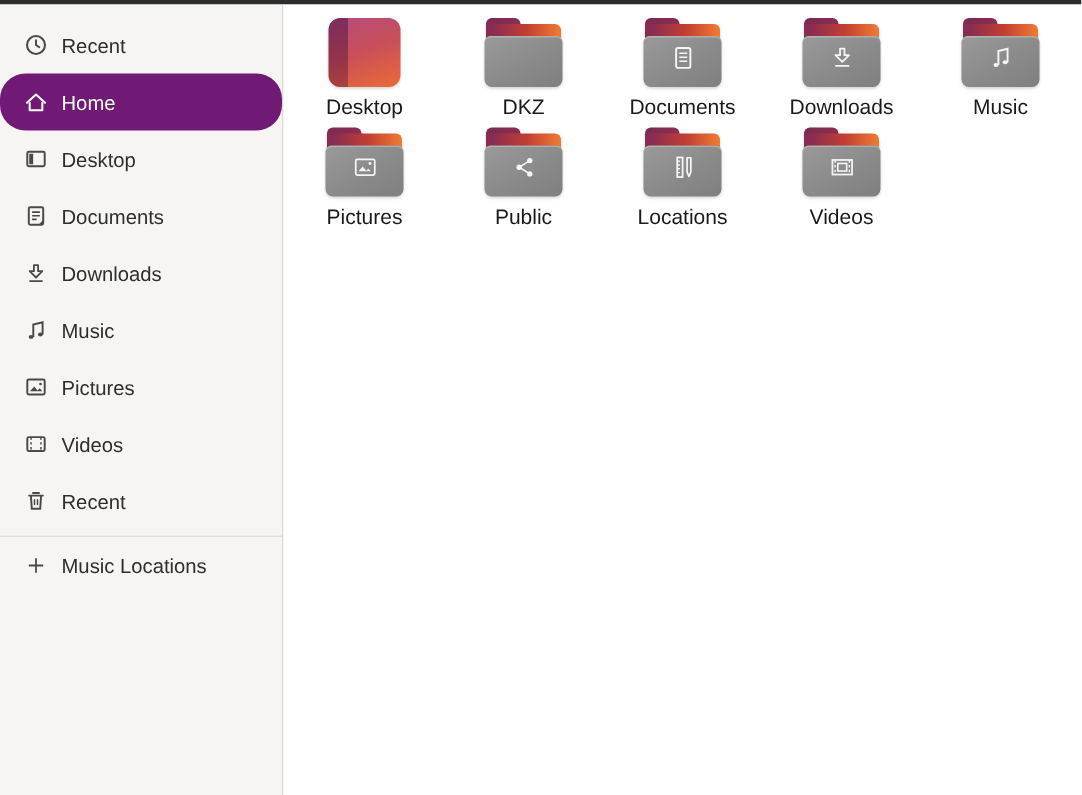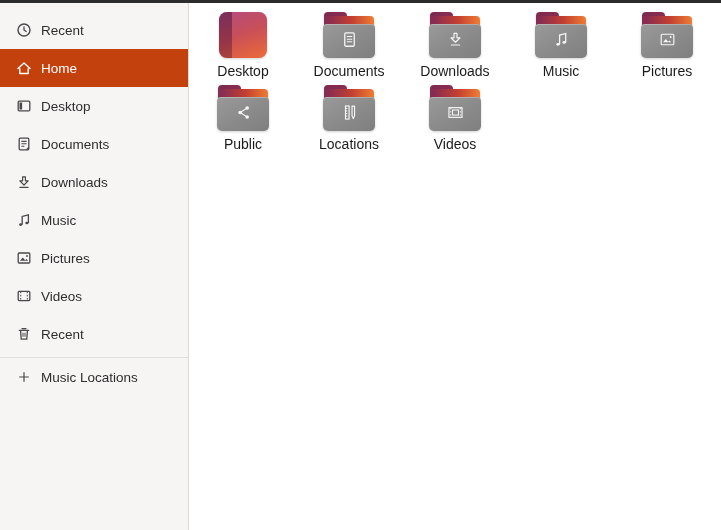--- a/index.html
+++ b/index.html
@@ -52,22 +52,23 @@
   .side-item .sicon {
     width: 17px;
     height: 17px;
     display: flex;
     align-items: center;
     justify-content: center;
     color: #494949;
     flex: 0 0 auto;
   }
   .side-item.active {
-    background: #c2410c;
+    background: #701a75;
     color: #ffffff;
+    border-radius: 17px;
   }
   .side-item.active .sicon { color: #ffffff; }
   .side-separator {
     border-top: 1px solid #e1ddd8;
     margin: 4px 0 0 0;
   }
   
   .main {
     flex: 1;
     background: #ffffff;
@@ -271,20 +272,30 @@
 
         <div class="file-item">
           <div class="icon-wrap">
             <div class="desktop-big">
                 <div class="d-strip"></div>
               </div>
           </div>
           <div class="file-label">Desktop</div>
         </div>
 
+        <div class="file-item">
+          <div class="icon-wrap">
+            <div class="folder">
+                <div class="f-tab"></div>
+                <div class="f-back"></div>
+                <div class="f-front"></div>
+              </div>
+          </div>
+          <div class="file-label">DKZ</div>
+        </div>
 
         <div class="file-item">
           <div class="icon-wrap">
             <div class="folder">
                 <div class="f-tab"></div>
                 <div class="f-back"></div>
               <div class="f-front">
                 <span>
                   <svg viewBox="0 0 18 18" width="19" height="19">
                       <rect x="4.5" y="2.8" width="9" height="12.6" rx="1.2" fill="none" stroke="#fff" stroke-width="1.2"></rect>

